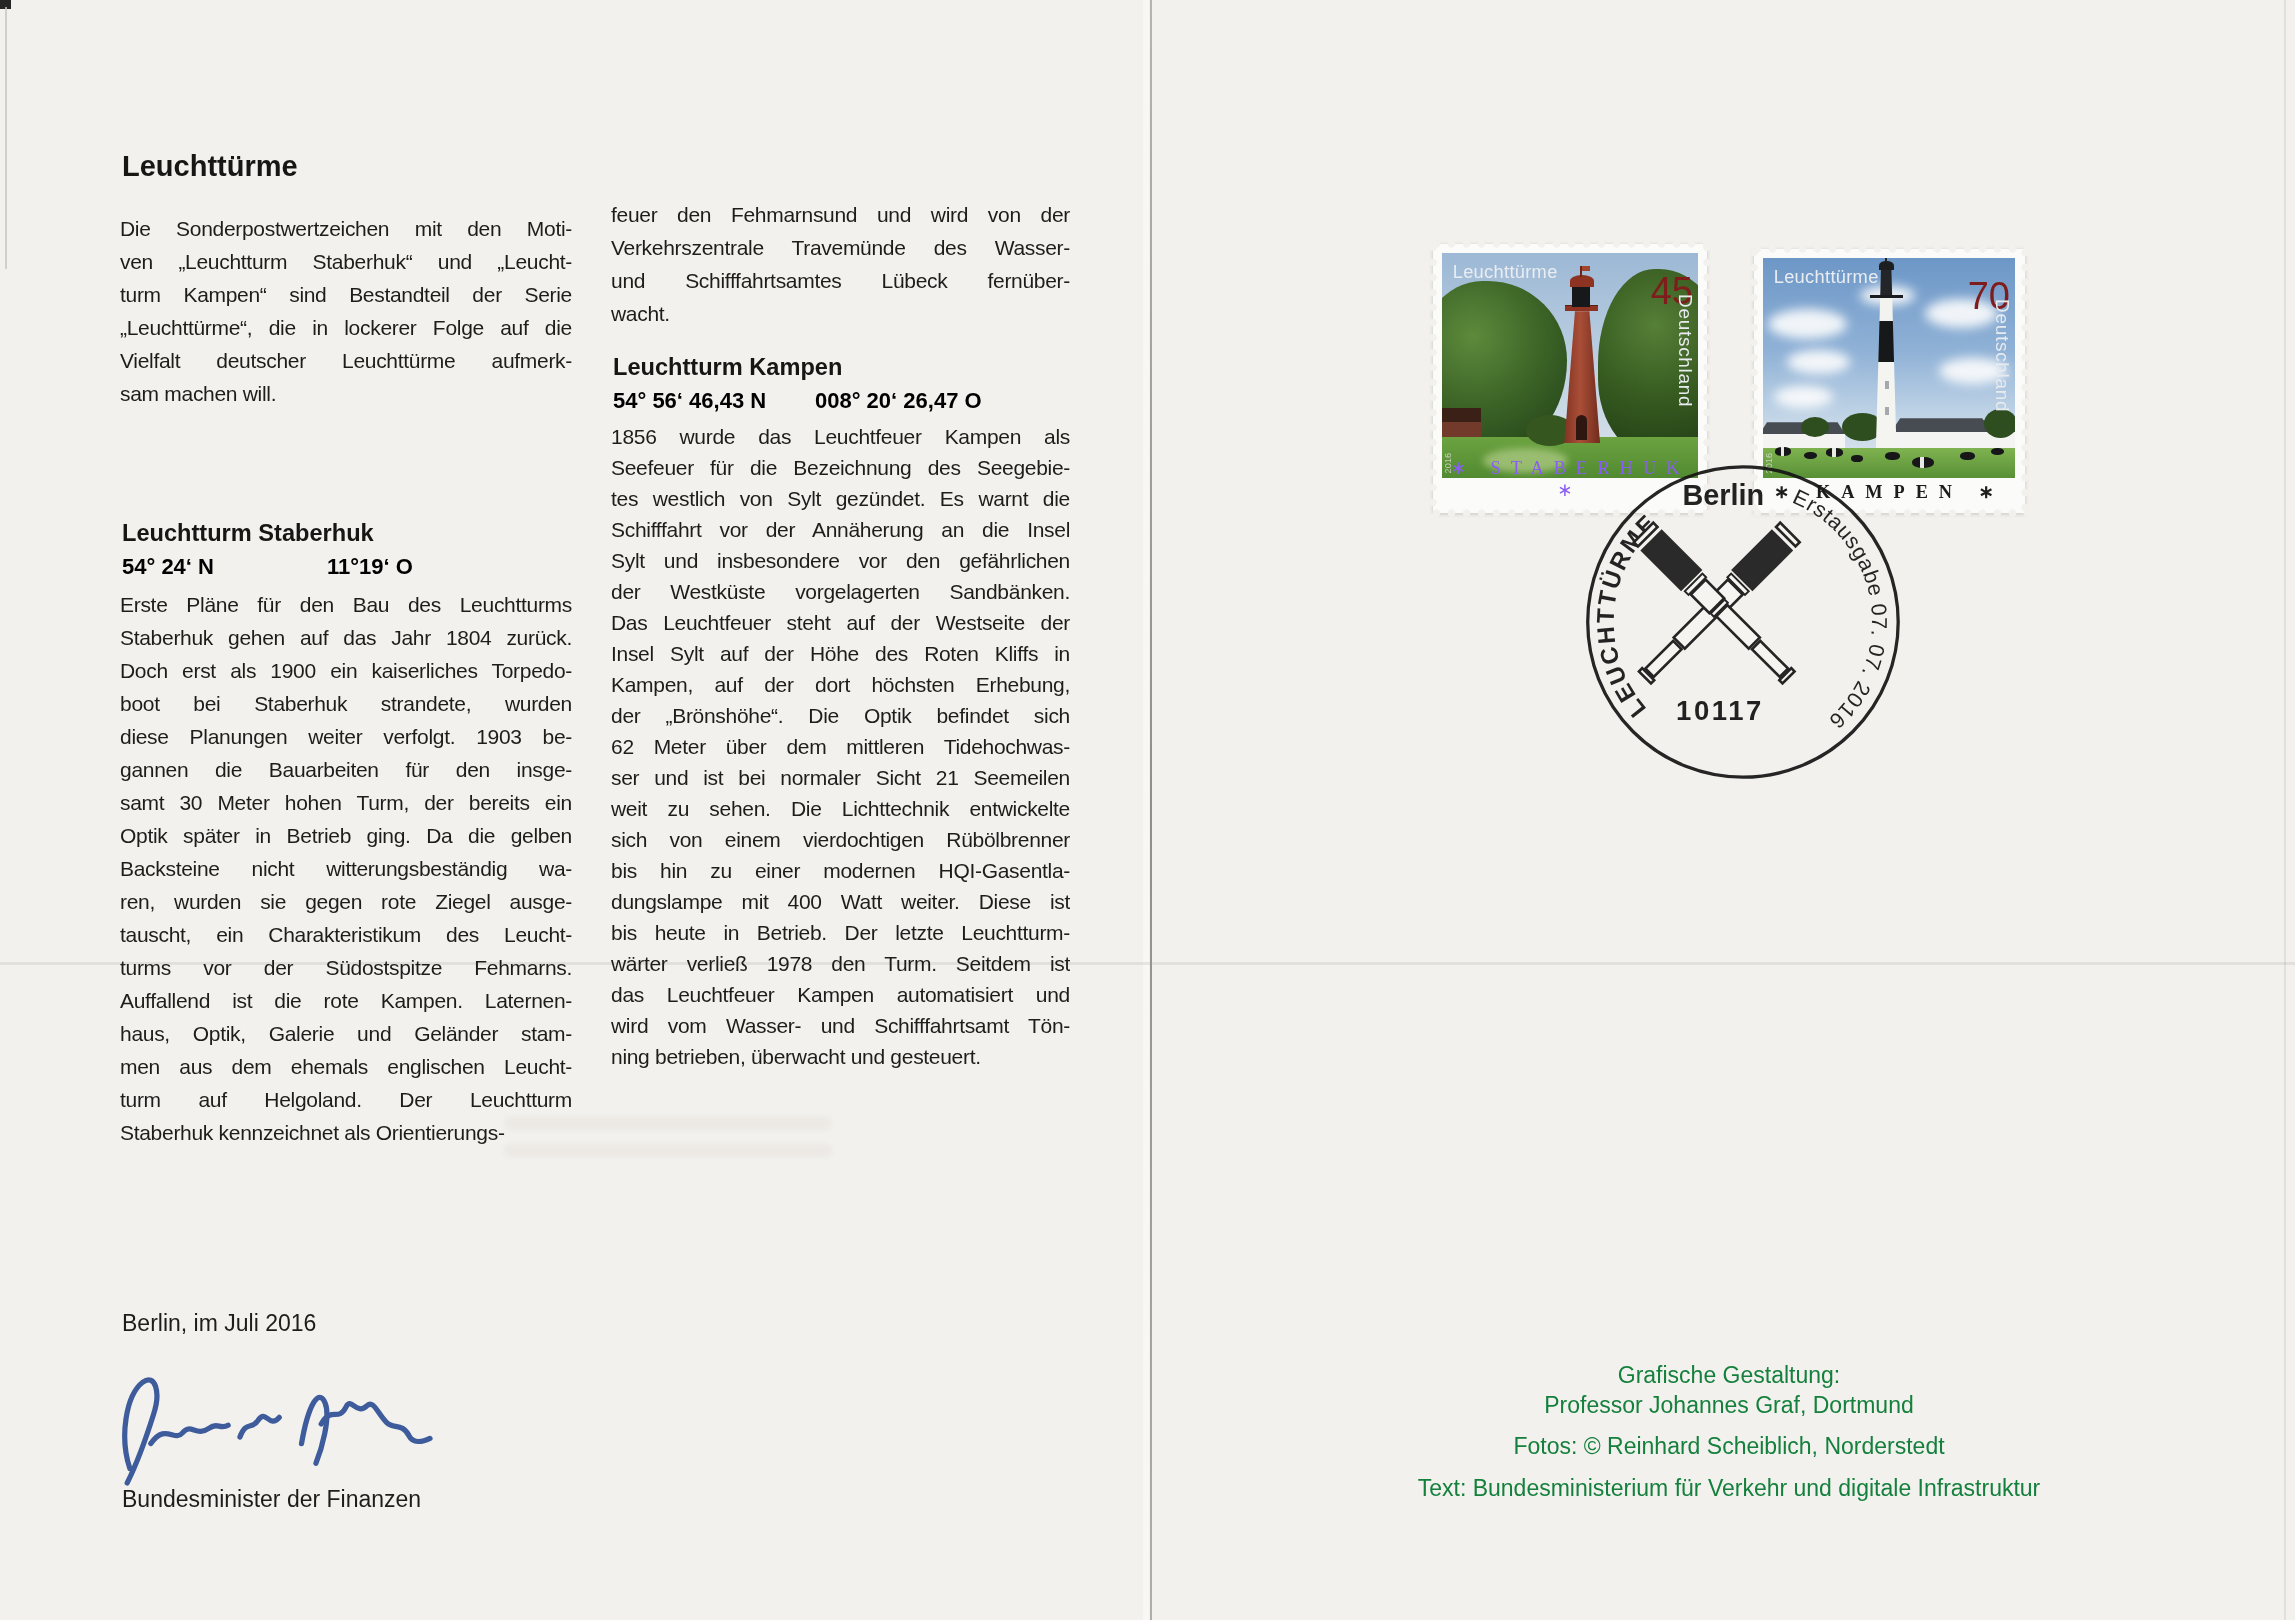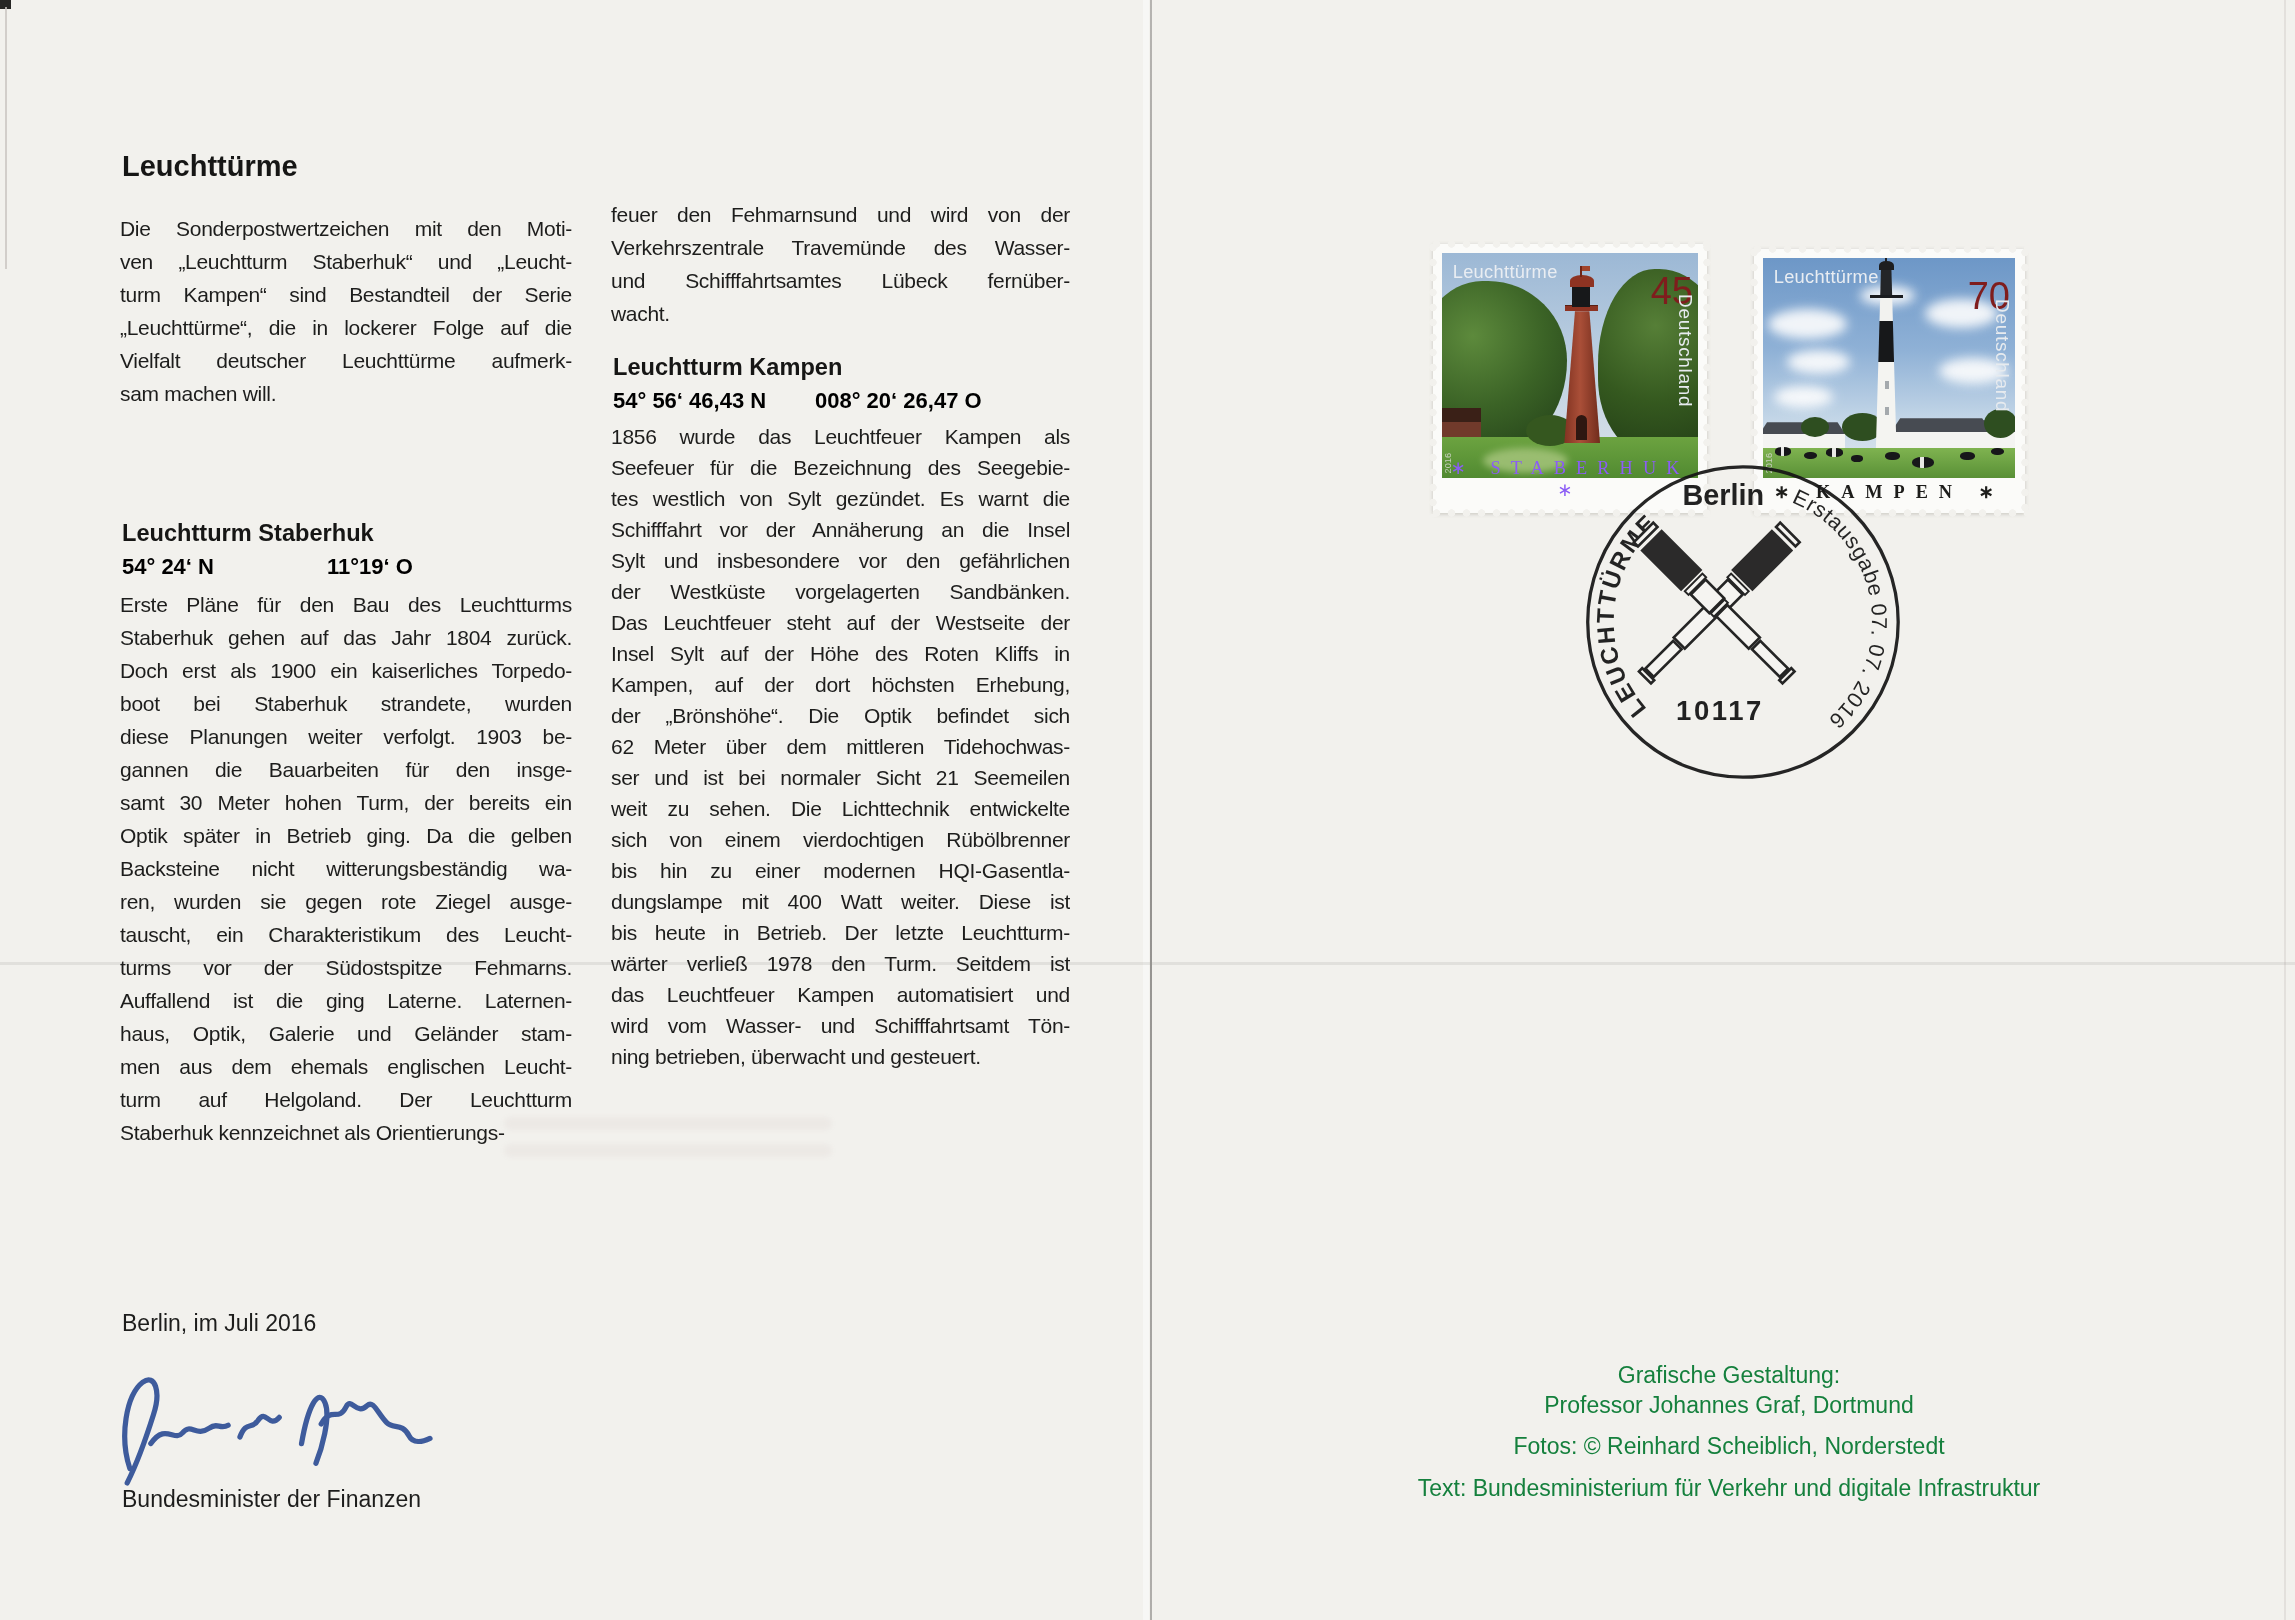--- a/index.html
+++ b/index.html
@@ -123,21 +123,21 @@
         <div class="tl">Doch erst als 1900 ein kaiserliches Torpedo-</div>
         <div class="tl">boot bei Staberhuk strandete, wurden</div>
         <div class="tl">diese Planungen weiter verfolgt. 1903 be-</div>
         <div class="tl">gannen die Bauarbeiten für den insge-</div>
         <div class="tl">samt 30 Meter hohen Turm, der bereits ein</div>
         <div class="tl">Optik später in Betrieb ging. Da die gelben</div>
         <div class="tl">Backsteine nicht witterungsbeständig wa-</div>
         <div class="tl">ren, wurden sie gegen rote Ziegel ausge-</div>
         <div class="tl">tauscht, ein Charakteristikum des Leucht-</div>
         <div class="tl">turms vor der Südostspitze Fehmarns.</div>
-        <div class="tl">Auffallend ist die ging Laterne. Laternen-</div>
+        <div class="tl">Auffallend ist die rote Kampen. Laternen-</div>
         <div class="tl">haus, Optik, Galerie und Geländer stam-</div>
         <div class="tl">men aus dem ehemals englischen Leucht-</div>
         <div class="tl">turm auf Helgoland. Der Leuchtturm</div>
         <div class="tl tl-last">Staberhuk kennzeichnet als Orientierungs-</div>
       </div>
   </div>
 
   <div class="col" style="left:611px;top:198px;width:459px;">
     <div class="para">
         <div class="tl">feuer den Fehmarnsund und wird von der</div>

